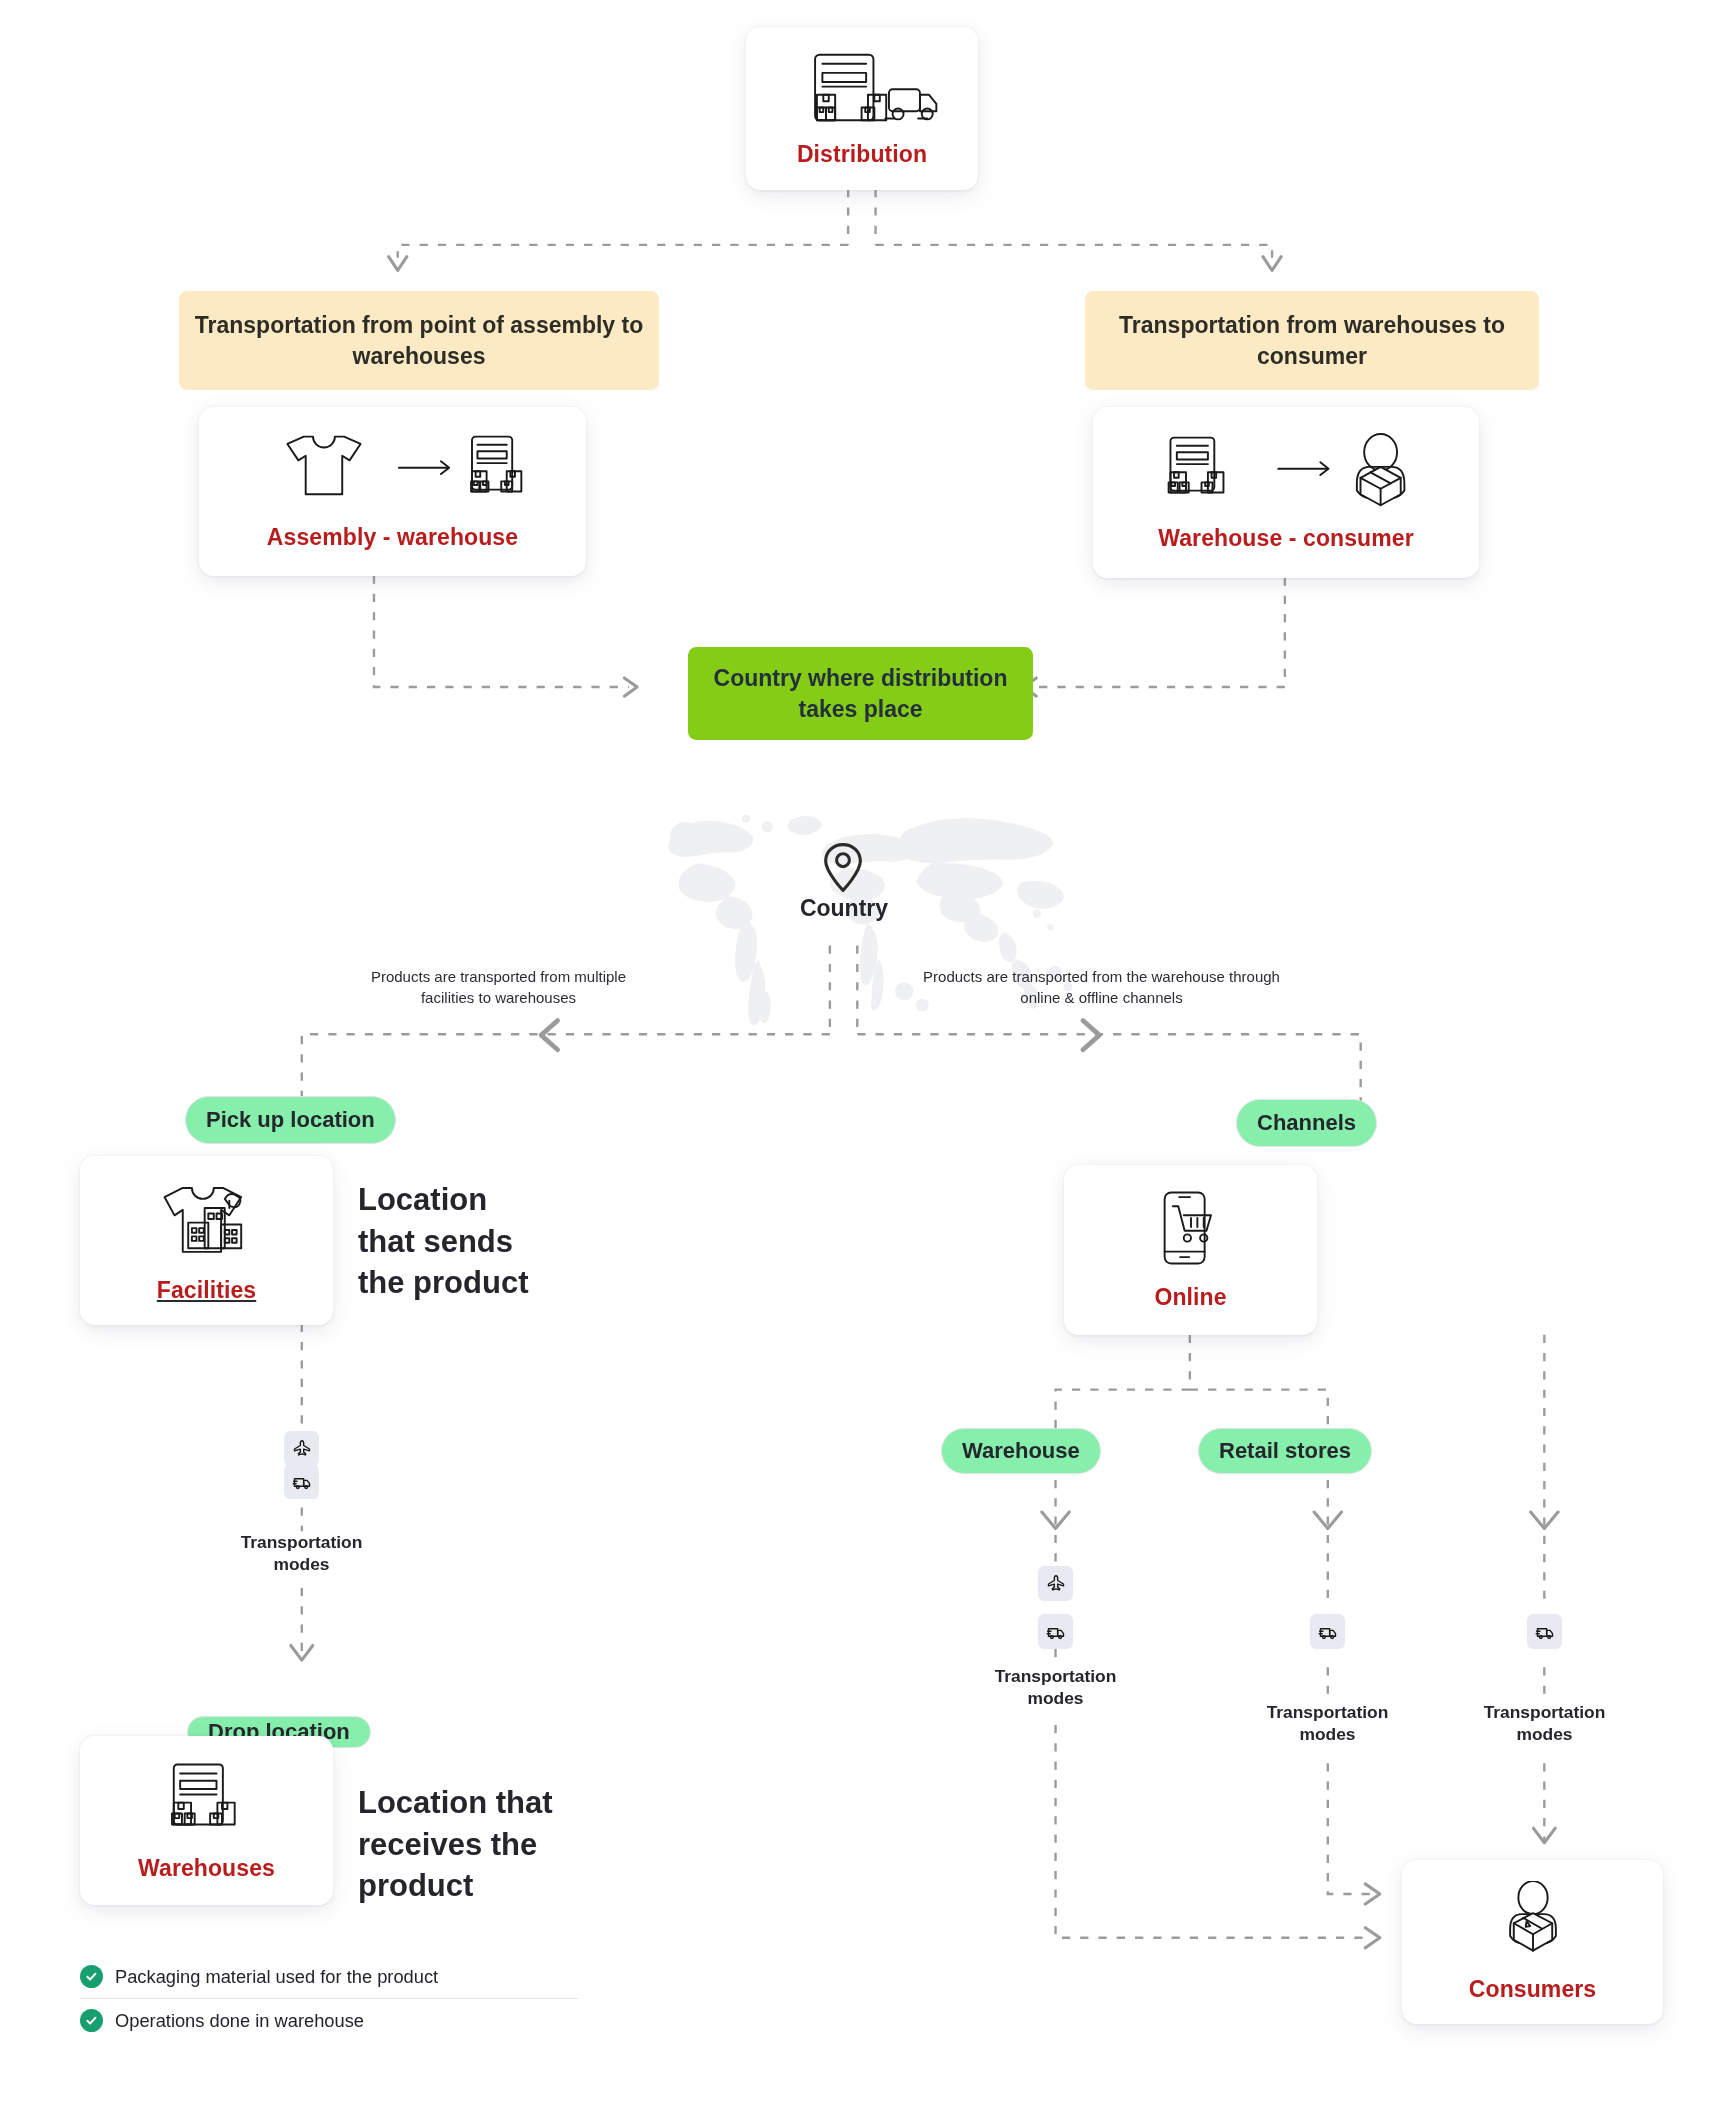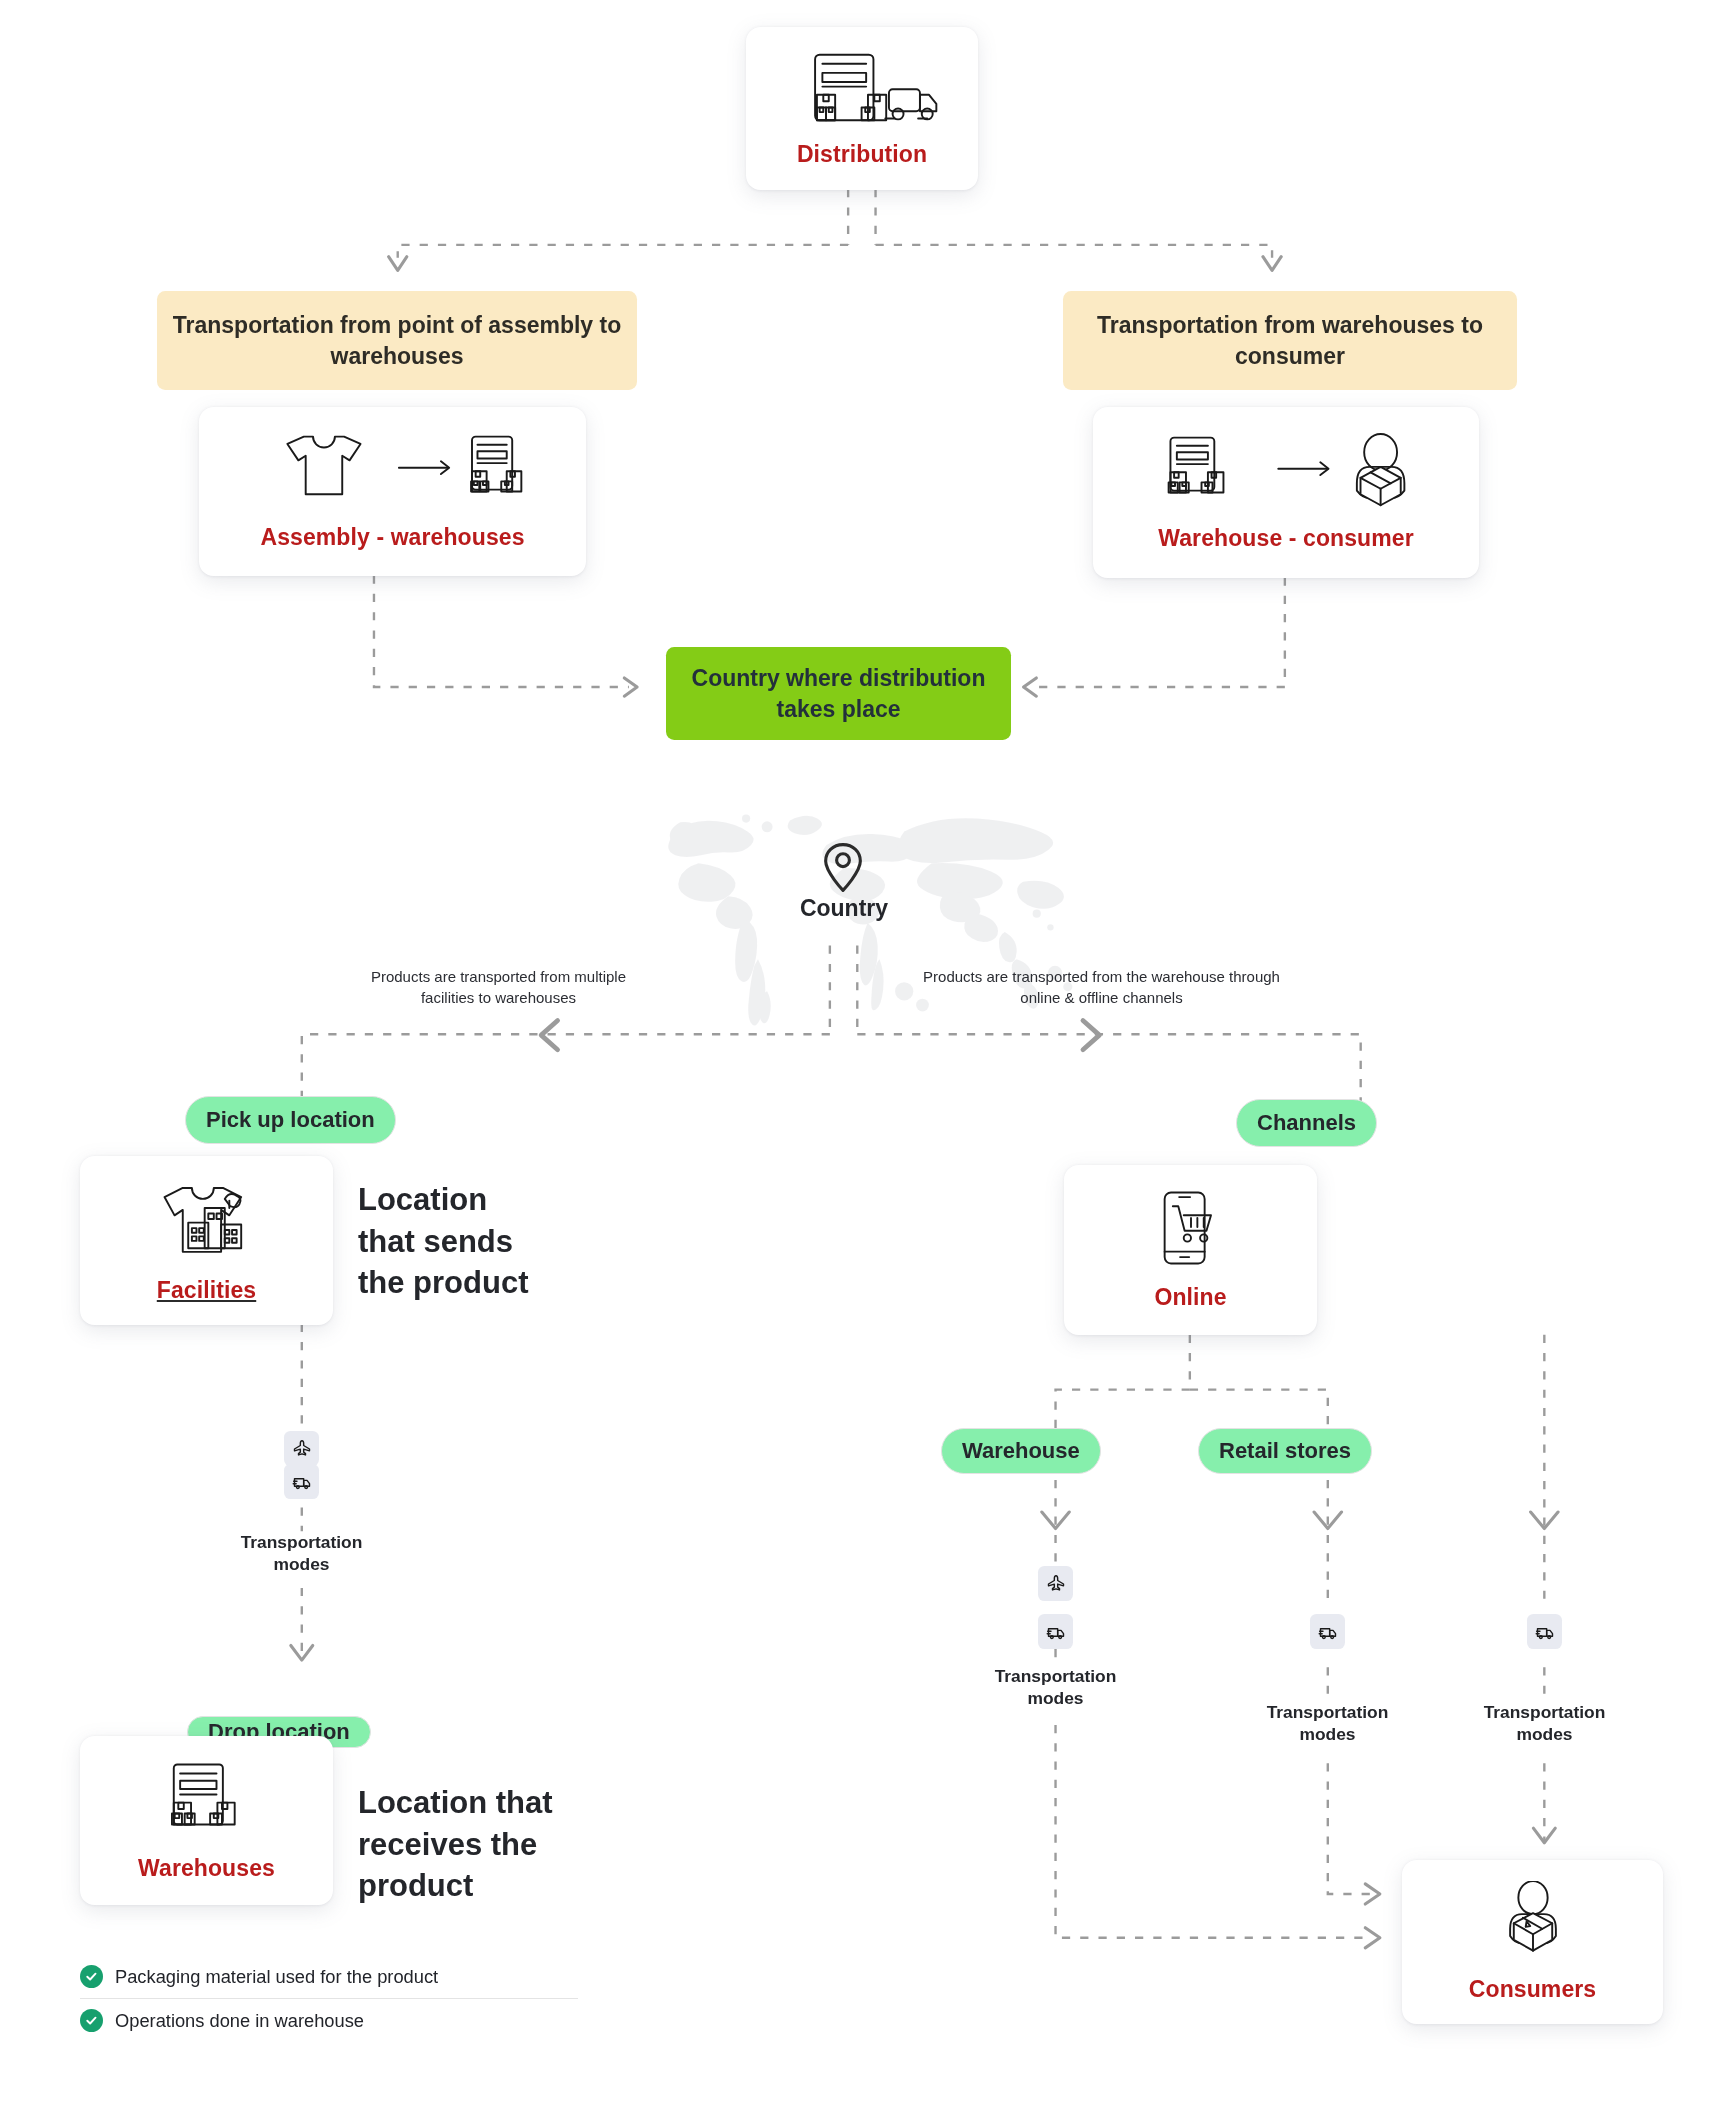--- a/index.html
+++ b/index.html
@@ -45,20 +45,21 @@
     display:flex;
     align-items:center;
     justify-content:center;
     text-align:center;
     font-size:23px;
     font-weight:700;
     line-height:1.32;
     color:#2e2c26;
     box-sizing:border-box;
     padding:5.5px 12.8px;
+    margin-left:22px;
   }
   .banner.blue{background:#84cc16;color:#23303b;}
   .pill{
     position:absolute;
     background:#86efac;
     border:1.5px solid #e3e3e3;
     border-radius:913px;
     display:flex;
     align-items:center;
     justify-content:center;
@@ -278,21 +279,21 @@
         <rect x="231" y="55" width="9" height="11"></rect>
         <rect x="234" y="55" width="4" height="4"></rect>
         <rect x="241" y="55" width="9" height="11"></rect>
         <rect x="244" y="55" width="4" height="4"></rect>
         <rect x="270" y="44" width="16" height="22"></rect>
         <rect x="274" y="44" width="5" height="6"></rect>
         <rect x="264" y="55" width="12" height="11"></rect>
         <rect x="268" y="55" width="4" height="4"></rect>
       </svg>
     </span>
-    <div class="cap">Assembly - warehouses</div>
+    <div class="cap">Assembly - warehouse</div>
   </div>
 
   <div class="card" style="left:1093px;top:407px;width:386px;height:171px;">
     <span class="ico">
       <svg width="265" height="77" viewBox="0 0 290 84" fill="none" stroke="#1a1a1a" stroke-width="2.1" stroke-linejoin="round" stroke-linecap="round">
         <rect x="18" y="6" width="48" height="58" rx="4"></rect>
         <line x1="25" y1="15" x2="59" y2="15"></line>
         <rect x="25" y="22" width="34" height="8"></rect>
         <line x1="25" y1="35" x2="59" y2="35"></line>
         <rect x="18" y="44" width="17" height="22"></rect>

